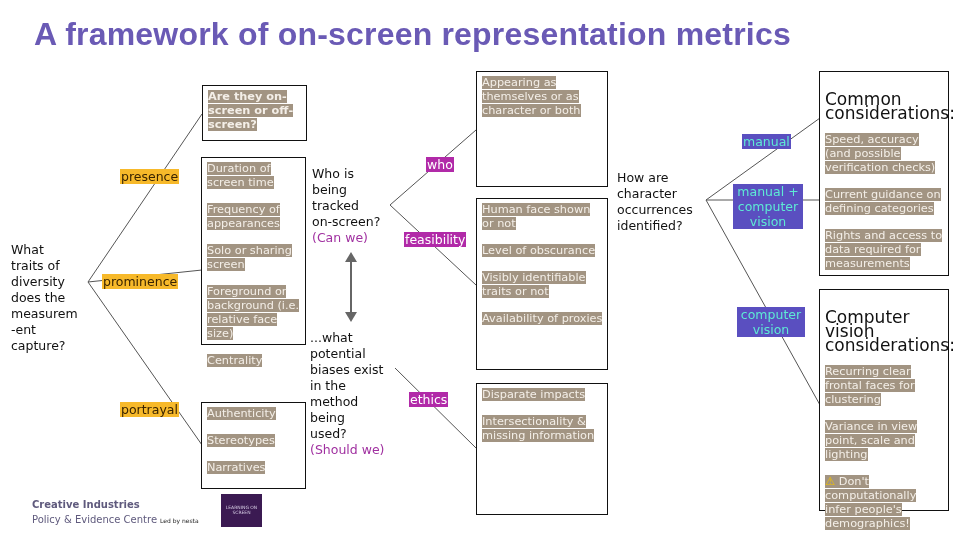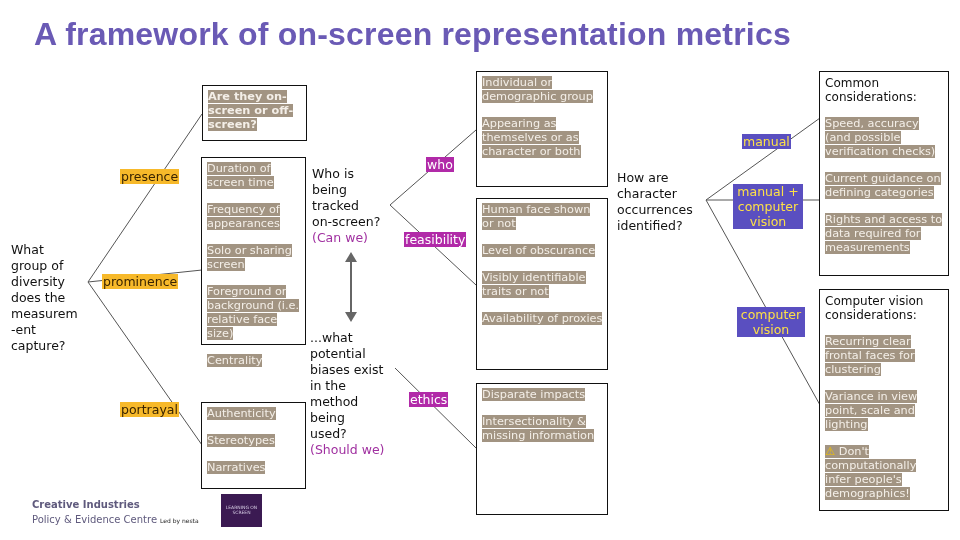--- a/index.html
+++ b/index.html
@@ -18,27 +18,27 @@
   .box {
     position: absolute; border: 1.2px solid #111; background: #fff;
     padding: 4px 4px 4px 5px;
   }
   .hl {
     font-size: 11.3px; line-height: 14px; color: #f4efe8;
     margin-bottom: 13px;
   }
   .hl span { background: #a29482; box-decoration-break: clone; -webkit-box-decoration-break: clone; }
   .hl:last-child { margin-bottom: 0; }
-  .box .hd { font-size: 12px; line-height: 14px; color: #111; margin-bottom: 13px; }
+  .box .hd { font-size: 17px; line-height: 14px; color: #111; margin-bottom: 13px; margin-top: 16px; }
   .tag {
     position: absolute; font-size: 12.5px; line-height: 15px; padding: 0 1px; white-space: nowrap; text-align: center;
   }
   .tag.orange { background: #f7b92a; color: #3a2400; }
   .tag.magenta { background: #b12aa8; color: #fff; }
-  .tag.purple { background: #5a4fc0; color: #fde047; }
+  .tag.purple { background: #5a4fc0; color: #5eead4; }
   .footer-org { position: absolute; left: 32px; top: 497px; font-size: 10px; line-height: 15px; color: #5f5a7d; font-weight: bold; }
   .footer-org .l2 { font-weight: normal; }
   .footer-org .led { font-size: 6px; color: #222; margin-left: 3px; }
   .logo { position: absolute; left: 221px; top: 494px; width: 41px; height: 33px; background: #3b1a52; color: #d8cfe6; font-size: 4.5px; line-height: 5px; text-align: center; padding-top: 11px; }
   .arrow { position: absolute; left: 345px; top: 252px; }
 </style>
 </head>
 <body>
 
 <div class="title">A framework of on-screen representation metrics</div>
@@ -55,21 +55,21 @@
     <line x1="395" y1="368" x2="476" y2="448"></line>
 
     <line x1="706" y1="200" x2="820" y2="118"></line>
     <line x1="706" y1="200" x2="820" y2="200"></line>
     <line x1="706" y1="200" x2="820" y2="405"></line>
   </g>
 </svg>
 
 <div class="q" style="left:11px; top:242px; width:80px;">
   <div>What</div>
-  <div>group of</div>
+  <div>traits of</div>
   <div>diversity</div>
   <div>does the</div>
   <div>measurem</div>
   <div>-ent</div>
   <div>capture?</div>
 </div>
 
 <div class="tag orange" style="left:120px; top:169px;">presence</div>
 <div class="tag orange" style="left:102px; top:274px;">prominence</div>
 <div class="tag orange" style="left:120px; top:402px;">portrayal</div>
@@ -115,21 +115,20 @@
   <div>being</div>
   <div>used?</div>
   <span class="sub">(Should we)</span>
 </div>
 
 <div class="tag magenta" style="left:426px; top:157px;">who</div>
 <div class="tag magenta" style="left:404px; top:232px;">feasibility</div>
 <div class="tag magenta" style="left:409px; top:392px;">ethics</div>
 
 <div class="box" style="left:476px; top:71px; width:132px; height:116px;">
-  <div class="hl"><span>Individual or demographic group</span></div>
   <div class="hl"><span>Appearing as themselves or as character or both</span></div>
 </div>
 
 <div class="box" style="left:476px; top:198px; width:132px; height:172px;">
   <div class="hl"><span>Human face shown or not</span></div>
   <div class="hl"><span>Level of obscurance</span></div>
   <div class="hl"><span>Visibly identifiable traits or not</span></div>
   <div class="hl"><span>Availability of proxies</span></div>
 </div>
 

